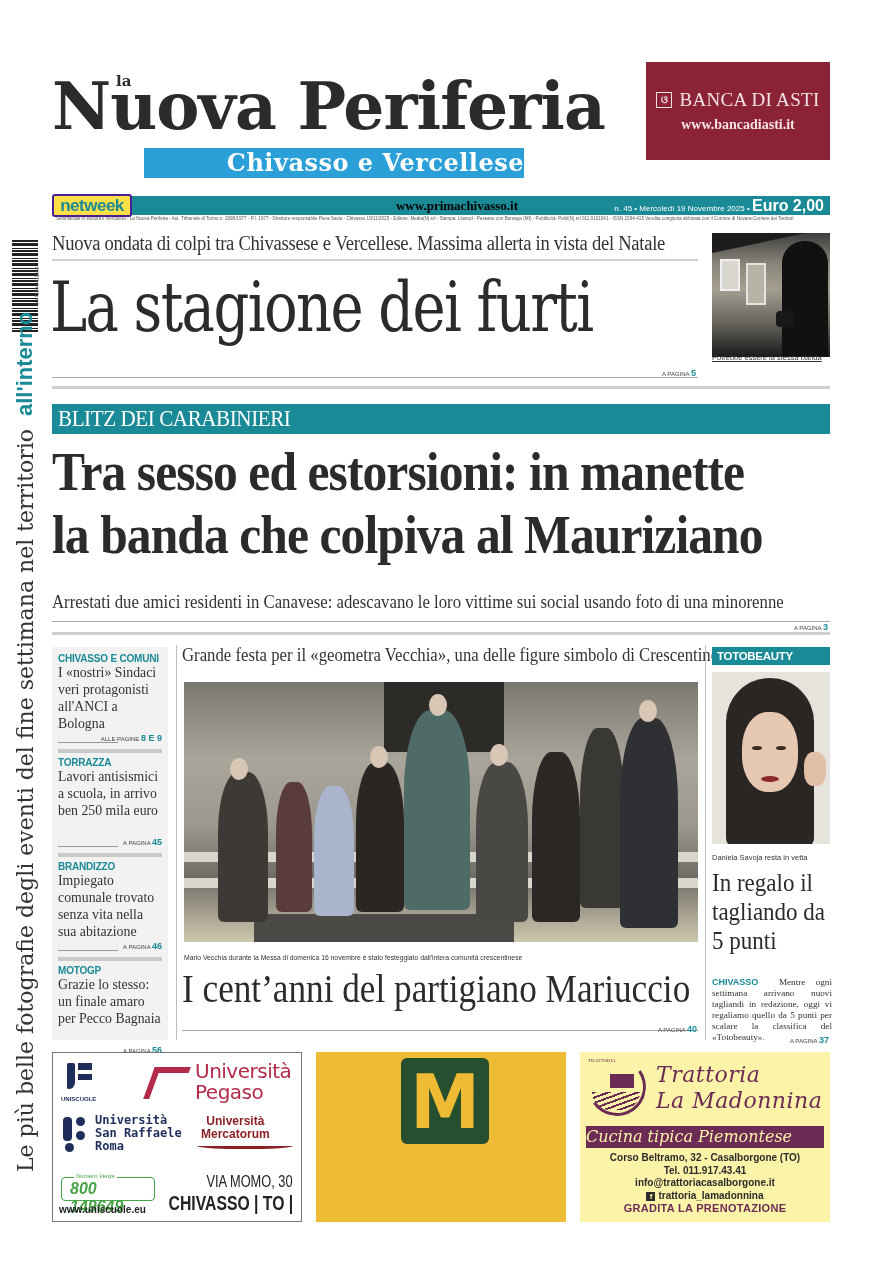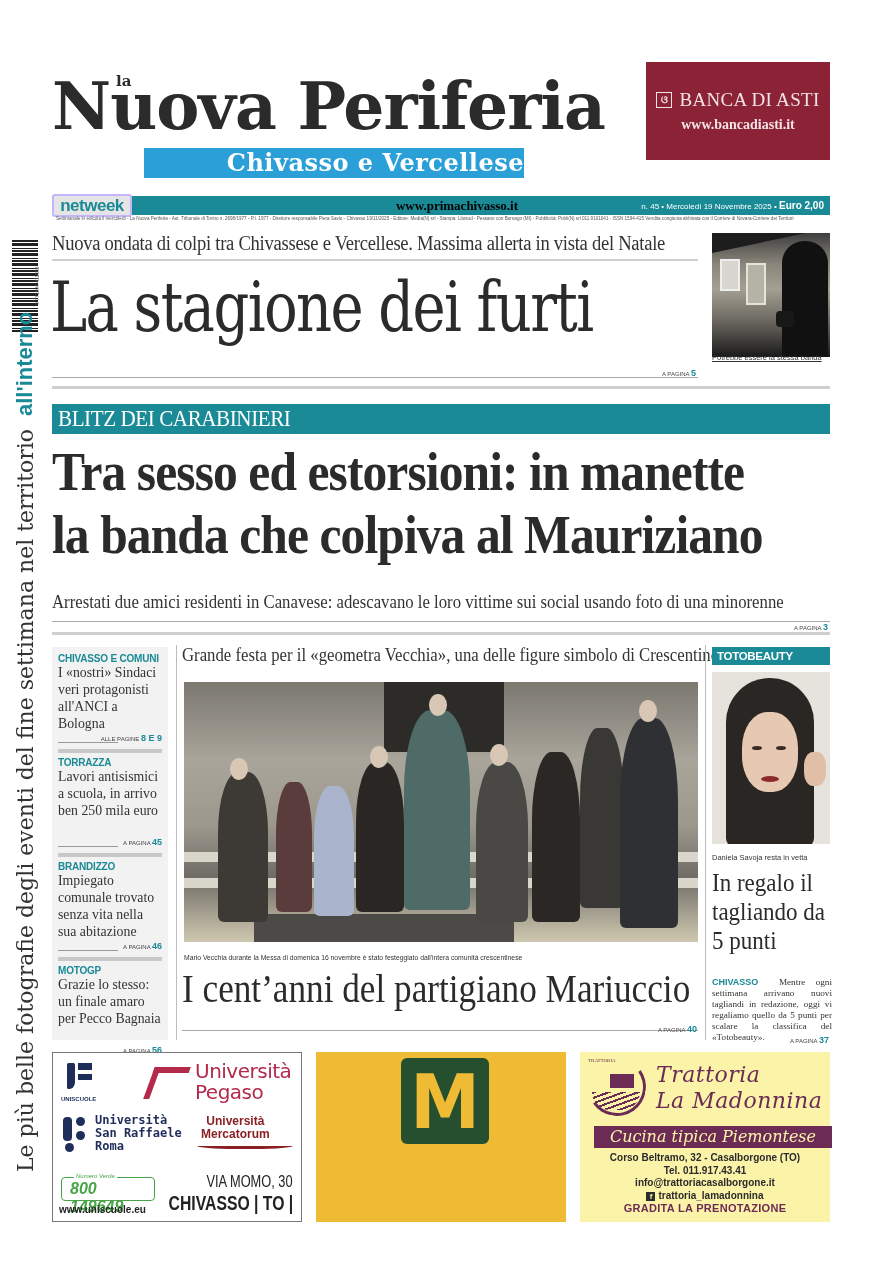--- a/index.html
+++ b/index.html
@@ -29,26 +29,26 @@
       display: flex; flex-direction: column; align-items: center; justify-content: center; gap: 6px; }
     .bank-row { display: flex; align-items: center; gap: 7px; }
     .bank-logo { width: 16px; height: 16px; border: 1.5px solid #f3e3e6; font: bold 10px "Liberation Sans", sans-serif;
       display: flex; align-items: center; justify-content: center; }
     .bank-name { font: 19px "Liberation Serif", serif; letter-spacing: 0.3px; }
     .bank-url { font: bold 14px "Liberation Serif", serif; }
 
     
     .info-bar { position: absolute; left: 52px; top: 196px; width: 778px; height: 19px; background: #1a8a96;
       display: flex; align-items: center; }
-    .netweek { position: absolute; left: 0; top: -2px; height: 23px; width: 80px; background: #e5e5e5; border: 2px solid #c4b5fd;
+    .netweek { position: absolute; left: 0; top: -2px; height: 23px; width: 80px; background: #fde047; border: 2px solid #4c1d95;
       border-radius: 3px; color: #1a8a96; font: bold 17px "Liberation Sans", sans-serif; display: flex; align-items: center;
       justify-content: center; letter-spacing: -0.5px; }
     .info-url { position: absolute; left: 16px; width: 100%; text-align: center; color: #000000; font: bold 13px "Liberation Serif", serif; }
     .info-date { position: absolute; right: 6px; color: #fff; font: 8px "Liberation Sans", sans-serif; }
-    .info-date b { font-size: 10px; }
+    .info-date b { font-size: 16px; }
     .imprint { position: absolute; left: 56px; top: 216px; width: 776px; font: 4.6px "Liberation Sans", sans-serif; color: #555;
       white-space: nowrap; overflow: hidden; }
 
     
     .kicker1 { position: absolute; left: 52px; top: 232px; font: 20px "Liberation Serif", serif; color: #333; letter-spacing: -0.3px;
       transform: scaleX(0.93); transform-origin: left; white-space: nowrap; }
     .rule { position: absolute; height: 2px; background: #cfcfcf; }
     .headline1 { position: absolute; left: 50px; top: 262px; font: 70px "DejaVu Serif", serif; color: #2b2b2b; letter-spacing: -2px;
       transform: scaleX(0.80); transform-origin: left; white-space: nowrap; line-height: 90px; }
     .page-ref { position: absolute; font: 6px "Liberation Sans", sans-serif; color: #444; white-space: nowrap; text-transform: uppercase; }
@@ -144,21 +144,21 @@
     .mcd-lines .city { font: bold 11px "Liberation Sans", sans-serif; letter-spacing: 0.2px; }
     .mcd-lines .street { font-size: 10.5px; }
 
     .trat-emblem { position: absolute; left: 8px; top: 6px; width: 58px; height: 58px; border: 3px solid #6b2b55; border-radius: 50%;
       border-left-color: transparent; border-top-color: transparent; transform: rotate(10deg); }
     .trat-emblem-small { position: absolute; left: 8px; top: 6px; font: 5px "Liberation Serif", serif; color: #6b2b55; }
     .trat-house { position: absolute; left: 30px; top: 22px; width: 24px; height: 14px; background: #6b2b55; }
     .trat-field { position: absolute; left: 12px; top: 40px; width: 48px; height: 18px; background: repeating-linear-gradient(160deg, #6b2b55 0 2px, transparent 2px 5px); border-radius: 0 0 24px 24px; }
     .trat-name { position: absolute; left: 76px; top: 10px; font: italic 22px "DejaVu Serif", serif; color: #6b2b55; line-height: 26px; letter-spacing: 0.5px; }
     .trat-band { position: absolute; left: 6px; top: 74px; width: 238px; height: 22px; background: #6b2b55; color: #fbf3a8;
-      font: italic 16px "DejaVu Serif", serif; text-align: center; line-height: 22px; white-space: nowrap; margin-left: 8px; }
+      font: italic 16px "DejaVu Serif", serif; line-height: 22px; white-space: nowrap; }
     .trat-lines { position: absolute; left: 0; top: 100px; width: 100%; text-align: center; font: bold 10px "Liberation Sans", sans-serif; color: #2b2b2b; line-height: 12.6px; }
     .trat-lines .fb { display: inline-block; width: 9px; height: 9px; background: #2b2b2b; color: #fbf3a8; font-size: 8px; line-height: 9px; margin-right: 3px; }
     .trat-lines .cta { color: #6b2b55; font-size: 11px; letter-spacing: 0.3px; }
   </style>
 </head>
 <body>
 
 <div class="side-strip">
   <div class="barcode"></div>
   <div class="barcode-num">9 771594 411006</div>

